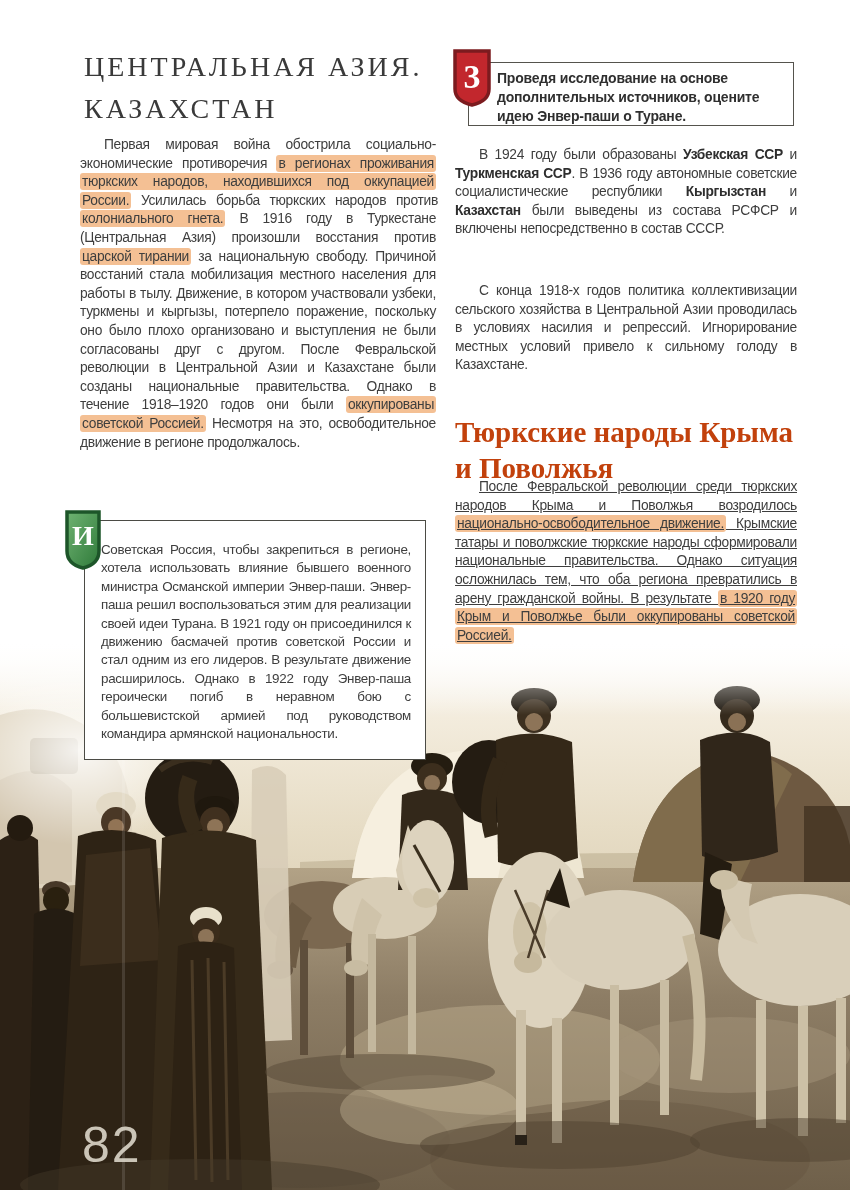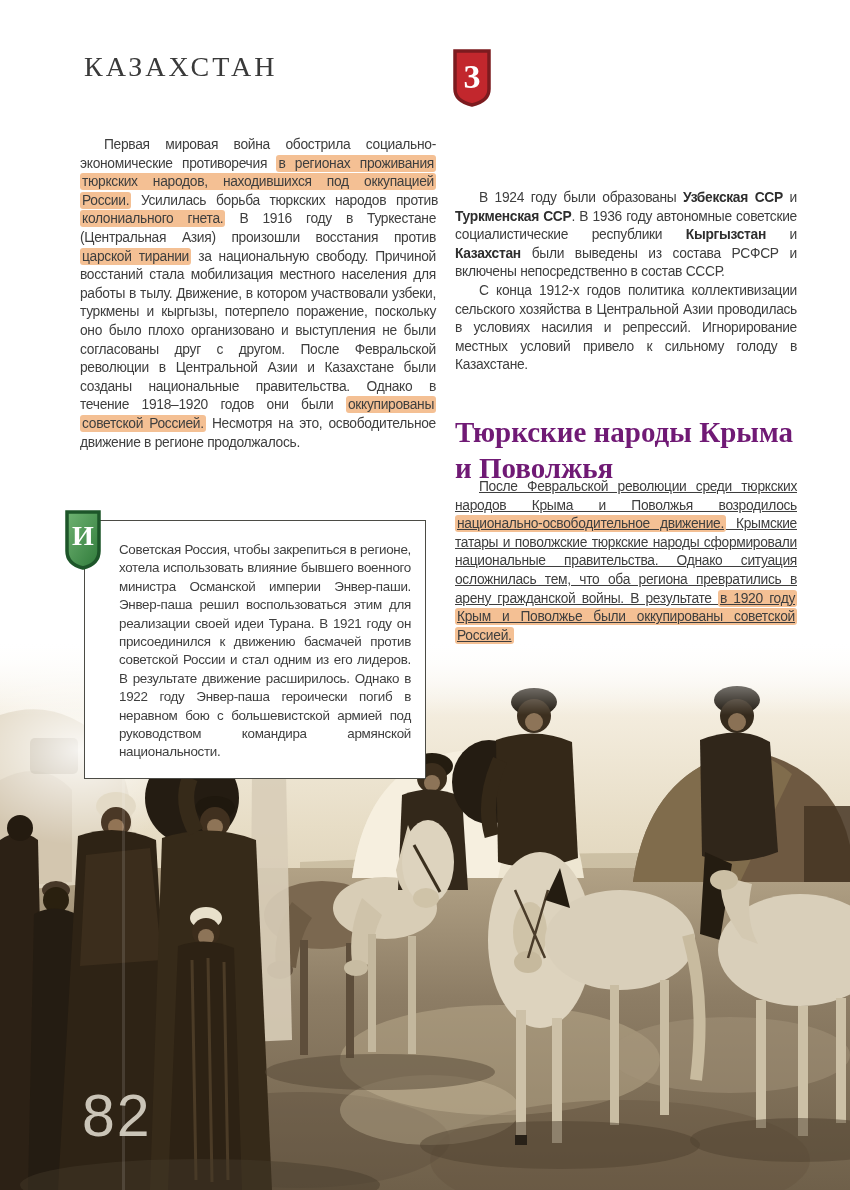--- a/index.html
+++ b/index.html
@@ -7,54 +7,55 @@
         font-family:"Liberation Sans",sans-serif;color:#3e3e3e;}
   
   .page-title{position:absolute;left:84px;top:46px;width:360px;
        font-family:"Liberation Serif",serif;font-weight:400;font-size:28px;line-height:42px;
        letter-spacing:3px;color:#3a3a3a;}
   .para{font-size:13.8px;line-height:18.6px;letter-spacing:-0.3px;text-align:justify;margin:0;}
   .ind{text-indent:24px;}
   .col-l{position:absolute;left:80px;width:356px;z-index:1;}
   .col-r{position:absolute;left:455px;width:342px;z-index:1;}
   #para-left1{top:136px;}
-  #para-r1{top:146px;margin-top:43px;}
+  #para-r1{top:146px;}
   #para-r2{top:282px;}
   #section-title{position:absolute;left:455px;top:390px;width:360px;
        font-family:"Liberation Serif",serif;font-weight:700;font-size:29px;line-height:36px;
-       color:#701a75;z-index:1;}
+       color:#c2410c;z-index:1;}
   #para-r3{top:478px;text-decoration:underline;}
   .hl{background:#f4c094;border-radius:3px;padding:1px 2px;
       box-decoration-break:clone;-webkit-box-decoration-break:clone;}
   .b{font-weight:700;color:#2e2e2e;}
   
   .task-box{position:absolute;left:468px;top:62px;width:326px;height:64px;box-sizing:border-box;
        border:1.5px solid #55534d;background:#ffffff;padding:6px 8px 0 28px;
        font-size:14px;font-weight:700;line-height:19px;color:#2f2f2f;letter-spacing:-0.2px;
        text-align:left;z-index:2;}
   .task-shield{position:absolute;left:452px;top:48px;width:40px;height:60px;z-index:3;}
   
   .info-box{position:absolute;left:84px;top:520px;width:342px;box-sizing:border-box;
-       border:1.5px solid #4b4b45;background:#ffffff;padding:20px 14px 16px 34px;
+       border:1.5px solid #4b4b45;background:#ffffff;padding:20px 14px 16px 16px;
        font-size:13.4px;line-height:18.4px;letter-spacing:-0.3px;text-align:justify;
        color:#3e3e3e;z-index:3;}
   .info-shield{position:absolute;left:64px;top:509px;width:38px;height:62px;z-index:4;}
   
   .photo{position:absolute;left:0;top:640px;width:850px;height:550px;z-index:0;}
   .photo svg{display:block;}
   
-  .page-number{position:absolute;left:82px;top:1082px;z-index:5;
-       font-size:59px;font-weight:400;color:#d8d2c5;opacity:0.92;letter-spacing:2px;}
+  .page-number{position:absolute;left:82px;top:1116px;z-index:5;
+       font-size:50px;font-weight:400;color:#d8d2c5;opacity:0.92;letter-spacing:2px;}
 </style>
 </head>
 <body>
 
 <div class="page">
 
   <div class="page-title">
+    <div>ЦЕНТРАЛЬНАЯ АЗИЯ.</div>
     <div>КАЗАХСТАН</div>
   </div>
 
   <p class="para ind col-l" id="para-left1"><span>Первая мировая война обострила социально-экономические противоречия </span><span class="hl">в регионах проживания тюркских народов, находившихся под оккупацией России.</span><span> Усилилась борьба тюркских народов против </span><span class="hl">колониального гнета.</span><span> В 1916 году в Туркестане (Центральная Азия) произошли восстания против </span><span class="hl">царской тирании</span><span> за национальную свободу. Причиной восстаний стала мобилизация местного населения для работы в тылу. Движение, в котором участвовали узбеки, туркмены и кыргызы, потерпело поражение, поскольку оно было плохо организовано и выступления не были согласованы друг с другом. После Февральской революции в Центральной Азии и Казахстане были созданы национальные правительства. Однако в течение 1918–1920 годов они были </span><span class="hl">оккупированы советской Россией.</span><span> Несмотря на это, освободительное движение в регионе продолжалось.</span></p>
 
   <div class="info-shield">
     <svg viewBox="0 0 38 62" width="38" height="62">
       <defs>
         <linearGradient id="gsh" x1="0" y1="0" x2="1" y2="1">
           <stop offset="0" stop-color="#6fb372"></stop>
@@ -68,23 +69,26 @@
   <div class="info-box">
     <span>Советская Россия, чтобы закрепиться в регионе, хотела использовать влияние бывшего военного министра Османской империи Энвер-паши. Энвер-паша решил воспользоваться этим для реализации своей идеи Турана. В 1921 году он присоединился к движению басмачей против советской России и стал одним из его лидеров. В результате движение расширилось. Однако в 1922 году Энвер-паша героически погиб в неравном бою с большевистской армией под руководством командира армянской национальности.</span>
   </div>
 
   <div class="task-shield">
     <svg viewBox="0 0 40 60" width="40" height="60">
       <path d="M3,3 H37 V41 Q37 53 20 57 Q3 53 3 41 Z" fill="#c2272d" stroke="#7c1b1f" stroke-width="3.5"></path>
       <text x="20" y="40" font-family="Liberation Serif,serif" font-weight="bold" font-size="34" fill="#ffffff" text-anchor="middle">3</text>
     </svg>
   </div>
+  <div class="task-box">
+    <span>Проведя исследование на основе дополнительных источников, оцените идею Энвер-паши о Туране.</span>
+  </div>
 
   <p class="para ind col-r" id="para-r1"><span>В 1924 году были образованы </span><span class="b">Узбекская ССР</span><span> и </span><span class="b">Туркменская ССР</span><span>. В 1936 году автономные советские социалистические республики </span><span class="b">Кыргызстан</span><span> и </span><span class="b">Казахстан</span><span> были выведены из состава РСФСР и включены непосредственно в состав СССР.</span></p>
-  <p class="para ind col-r" id="para-r2"><span>С конца 1912-х годов политика коллективизации сельского хозяйства в Центральной Азии проводилась в условиях насилия и репрессий. Игнорирование местных условий привело к сильному голоду в Казахстане.</span></p>
+  <p class="para ind col-r" id="para-r2"><span>С конца 1918-х годов политика коллективизации сельского хозяйства в Центральной Азии проводилась в условиях насилия и репрессий. Игнорирование местных условий привело к сильному голоду в Казахстане.</span></p>
   <h2 id="section-title">Тюркские народы Крыма и Поволжья</h2>
   <p class="para ind col-r" id="para-r3"><span>После Февральской революции среди тюркских народов Крыма и Поволжья возродилось </span><span class="hl">национально-освободительное движение.</span><span> Крымские татары и поволжские тюркские народы сформировали национальные правительства. Однако ситуация осложнилась тем, что оба региона превратились в арену гражданской войны. В результате </span><span class="hl">в 1920 году Крым и Поволжье были оккупированы советской Россией.</span></p>
 
   <div class="photo" role="img" aria-label="Историческое сепия-фото: казахская семья в традиционной одежде у юрт, всадники на белых лошадях в степи">
     <svg viewBox="0 0 850 550" width="850" height="550" preserveAspectRatio="none">
       <defs>
         <linearGradient id="sky" x1="0" y1="0" x2="0" y2="1">
           <stop offset="0" stop-color="#ffffff"></stop>
             <stop offset="0.25" stop-color="#f3ecdd"></stop>
           <stop offset="0.6" stop-color="#e7ddc6"></stop>

